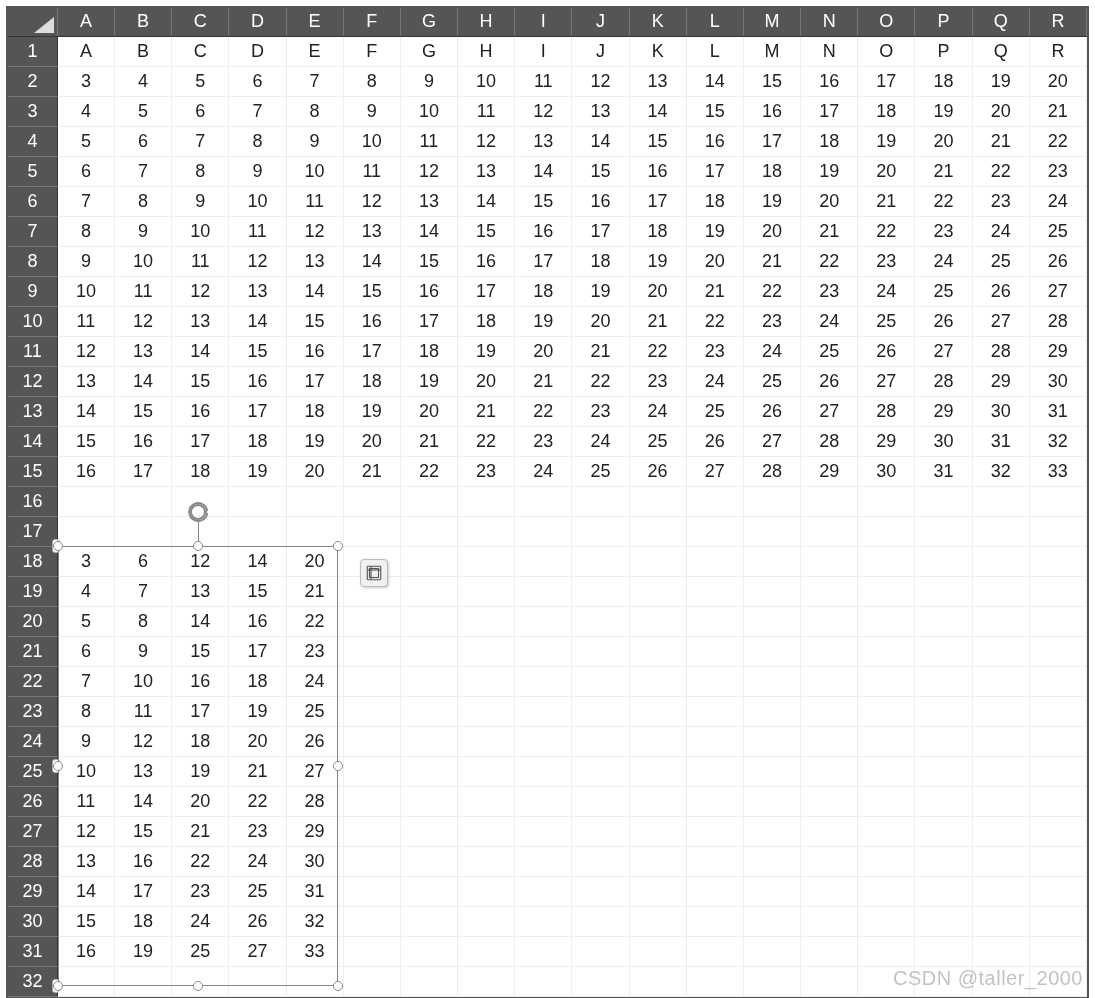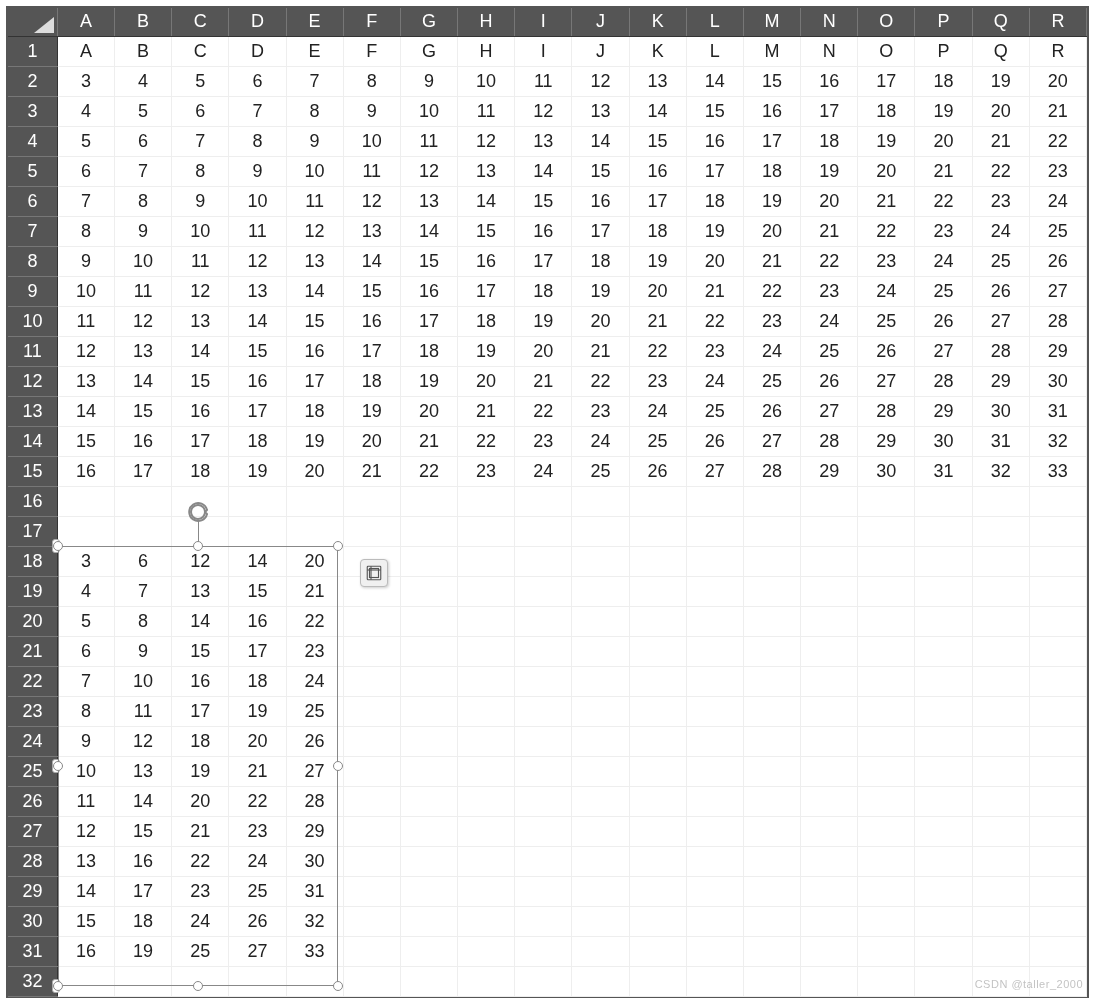--- a/index.html
+++ b/index.html
@@ -107,21 +107,21 @@
     justify-content: center;
     box-shadow: 1px 1px 3px rgba(0,0,0,0.2);
     z-index: 7;
   }
   .opt-btn svg { width: 18px; height: 18px; }
   .watermark {
     position: absolute;
     right: 12px;
     bottom: 8px;
     color: rgba(120,120,120,0.45);
-    font-size: 11px;
+    font-size: 20px;
     letter-spacing: .5px;
     z-index:2;
   }
   .wrap { position: relative; width: 1095px; height: 998px; padding:6px; }
   .bump {
     position:absolute;
     width:8px;height:14px;
     background:#fff;border:1px solid #aaa;border-radius:3px;
     z-index:4;
   }

